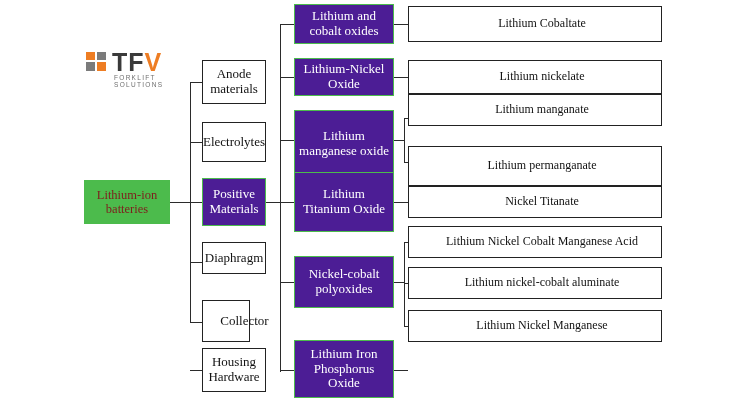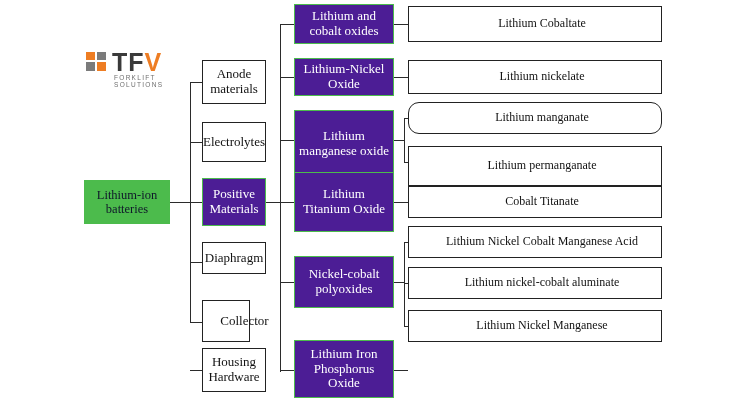--- a/index.html
+++ b/index.html
@@ -80,21 +80,21 @@
     padding: 2px 3px;
   }
   .node.green {
     background: #4c1d95;
     border-color: #4cbb4c;
     color: #ffffff;
   }
   .node.root {
     background: #4cbb4c;
     border-color: #4cbb4c;
-    color: #0f172a;
+    color: #7f1d1d;
     font-size: 12.5px;
   }
   .node.leaf {
     font-size: 12px;
     padding-left: 17px;
   }
 
   
   .line {
     position: absolute;
@@ -168,20 +168,20 @@
 
   <div class="node green" style="left:294px; top:4px;   width:100px; height:40px;">Lithium and cobalt oxides</div>
   <div class="node green" style="left:294px; top:58px;  width:100px; height:38px;">Lithium-Nickel Oxide</div>
   <div class="node green" style="left:294px; top:110px; width:100px; height:68px;">Lithium manganese oxide</div>
   <div class="node green" style="left:294px; top:172px; width:100px; height:60px;">Lithium Titanium Oxide</div>
   <div class="node green" style="left:294px; top:256px; width:100px; height:52px;">Nickel-cobalt polyoxides</div>
   <div class="node green" style="left:294px; top:340px; width:100px; height:58px;">Lithium Iron Phosphorus Oxide</div>
 
   <div class="node leaf" style="left:408px; top:6px;   width:254px; height:36px;">Lithium Cobaltate</div>
   <div class="node leaf" style="left:408px; top:60px;  width:254px; height:34px;">Lithium nickelate</div>
-  <div class="node leaf" style="left:408px; top:102px; width:254px; height:32px;border-radius:11px;">Lithium manganate</div>
+  <div class="node leaf" style="left:408px; top:94px; width:254px; height:32px;">Lithium manganate</div>
   <div class="node leaf" style="left:408px; top:146px; width:254px; height:40px;text-align:center;">Lithium permanganate</div>
-  <div class="node leaf" style="left:408px; top:186px; width:254px; height:32px;">Cobalt Titanate</div>
+  <div class="node leaf" style="left:408px; top:186px; width:254px; height:32px;">Nickel Titanate</div>
   <div class="node leaf" style="left:408px; top:226px; width:254px; height:32px;">Lithium Nickel Cobalt Manganese Acid</div>
   <div class="node leaf" style="left:408px; top:267px; width:254px; height:32px;">Lithium nickel-cobalt aluminate</div>
   <div class="node leaf" style="left:408px; top:310px; width:254px; height:32px;">Lithium Nickel Manganese</div>
 
 </div>
 
 </body></html>

